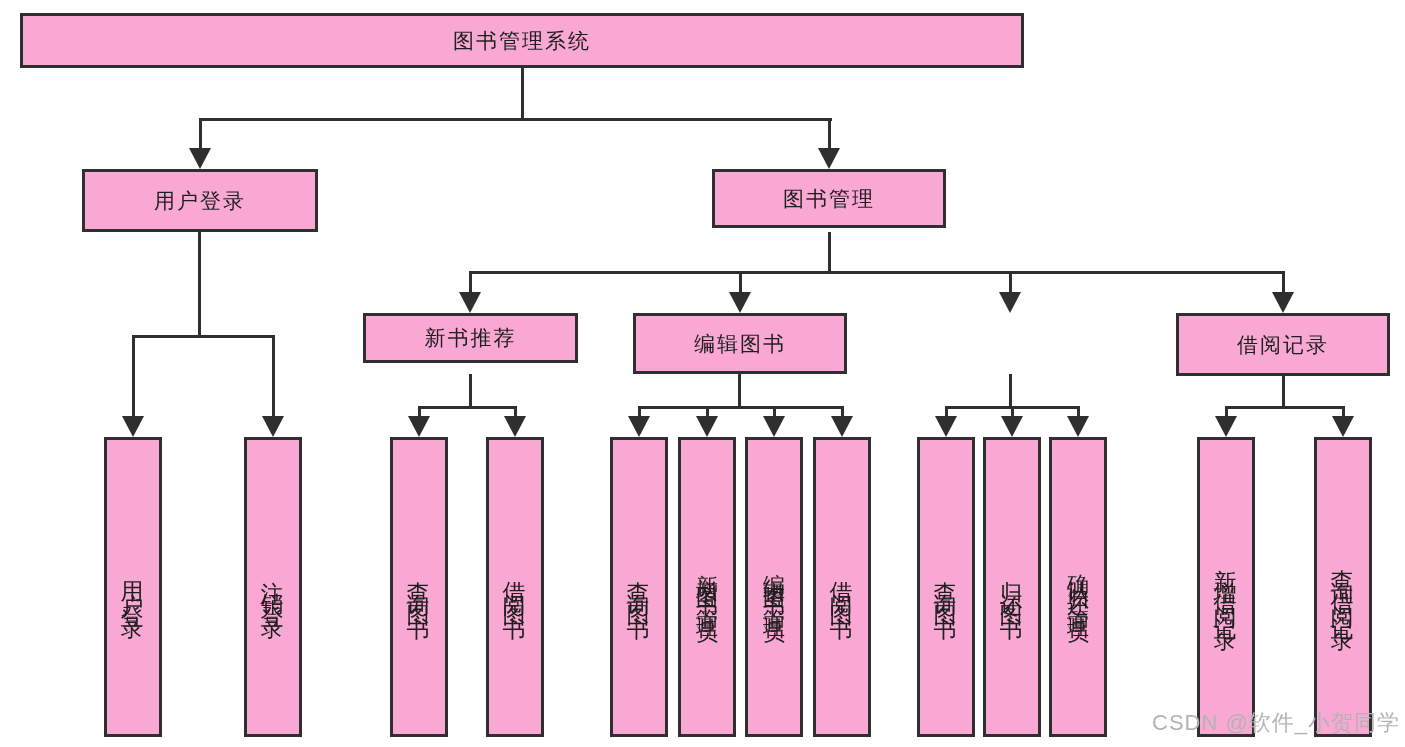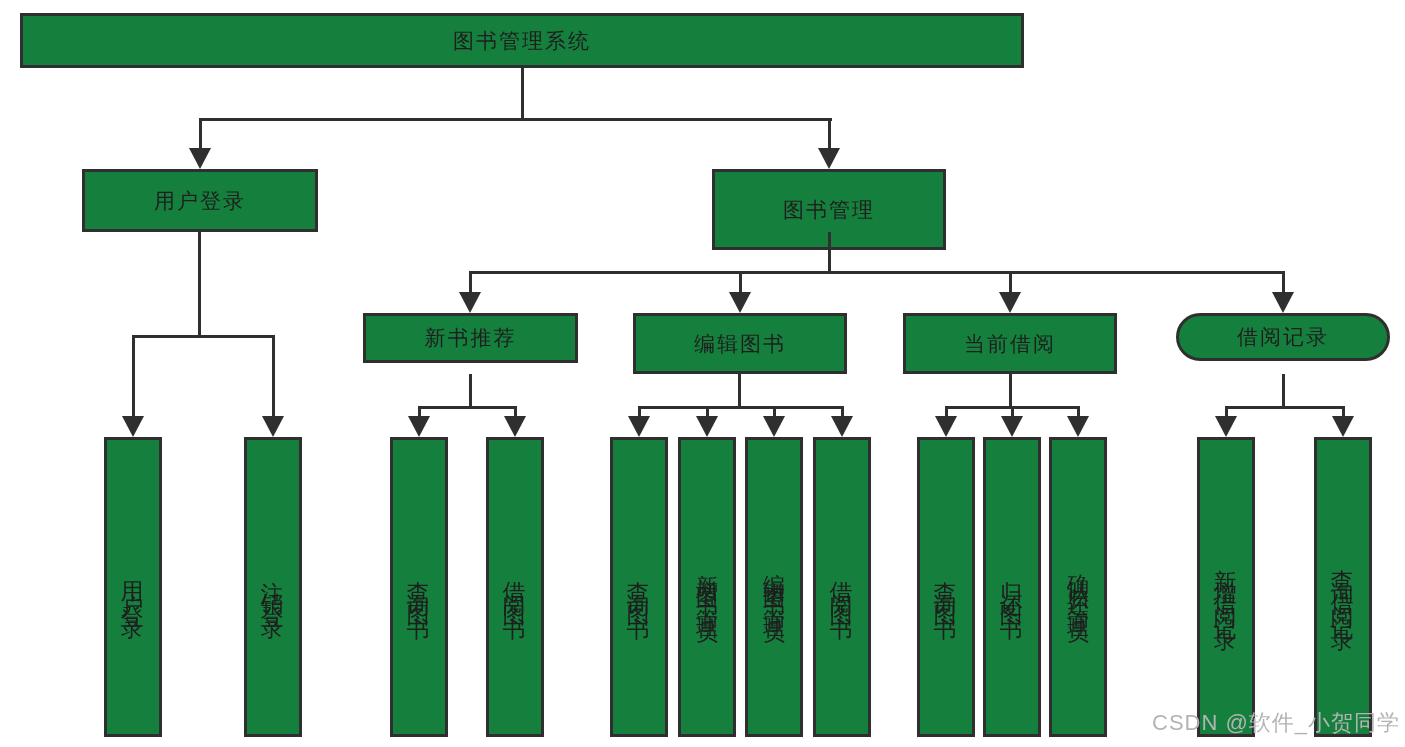--- a/index.html
+++ b/index.html
@@ -8,21 +8,21 @@
     width: 1405px;
     height: 747px;
     background: #ffffff;
     font-family: "Liberation Sans", sans-serif;
     color: #1e1e1e;
     overflow: hidden;
   }
   
   .box {
     position: absolute;
-    background: #15803d;
+    background: #f9a8d4;
     border: 3px solid #2f2f2f;
     box-sizing: border-box;
     display: flex;
     align-items: center;
     justify-content: center;
   }
   .hlabel {
     font-size: 21px;
     letter-spacing: 2px;
     white-space: nowrap;
@@ -75,21 +75,21 @@
   <div class="ln" style="left:521px; top:68px; width:3px; height:50px;"></div>
   <div class="ln" style="left:199px; top:118px; width:633px; height:3px;"></div>
   <div class="ln" style="left:199px; top:118px; width:3px; height:32px;"></div>
   <div class="ah" style="left:189px; top:148px;"></div>
   <div class="ln" style="left:828px; top:118px; width:3px; height:32px;"></div>
   <div class="ah" style="left:818px; top:148px;"></div>
 
   <div class="box" style="left:82px; top:169px; width:236px; height:63px;">
     <span class="hlabel">用户登录</span>
   </div>
-  <div class="box" style="left:712px; top:169px; width:234px; height:81px;">
+  <div class="box" style="left:712px; top:169px; width:234px; height:59px;">
     <span class="hlabel">图书管理</span>
   </div>
 
   <div class="ln" style="left:198px; top:232px; width:3px; height:103px;"></div>
   <div class="ln" style="left:132px; top:335px; width:143px; height:3px;"></div>
   <div class="ln" style="left:132px; top:335px; width:3px; height:82px;"></div>
   <div class="ah" style="left:122px; top:416px;"></div>
   <div class="ln" style="left:272px; top:335px; width:3px; height:82px;"></div>
   <div class="ah" style="left:262px; top:416px;"></div>
 
@@ -103,24 +103,21 @@
   <div class="ah" style="left:999px; top:292px;"></div>
   <div class="ln" style="left:1282px; top:271px; width:3px; height:22px;"></div>
   <div class="ah" style="left:1272px; top:292px;"></div>
 
   <div class="box" style="left:363px; top:313px; width:215px; height:50px;">
     <span class="hlabel">新书推荐</span>
   </div>
   <div class="box" style="left:633px; top:313px; width:214px; height:61px;">
     <span class="hlabel">编辑图书</span>
   </div>
-  <div class="box" style="left:903px; top:313px; width:214px; height:61px;">
-    <span class="hlabel">当前借阅</span>
-  </div>
-  <div class="box" style="left:1176px; top:313px; width:214px; height:48px;border-radius:24px;">
+  <div class="box" style="left:1176px; top:313px; width:214px; height:63px;">
     <span class="hlabel">借阅记录</span>
   </div>
 
   <div class="ln" style="left:469px; top:374px; width:3px; height:32px;"></div>
   <div class="ln" style="left:418px; top:406px; width:99px; height:3px;"></div>
   <div class="ln" style="left:418px; top:406px; width:3px; height:11px;"></div>
   <div class="ah" style="left:408px; top:416px;"></div>
   <div class="ln" style="left:514px; top:406px; width:3px; height:11px;"></div>
   <div class="ah" style="left:504px; top:416px;"></div>
 

